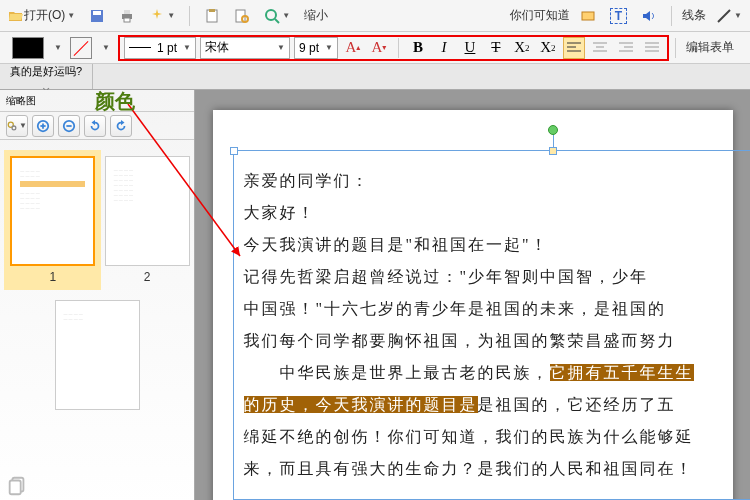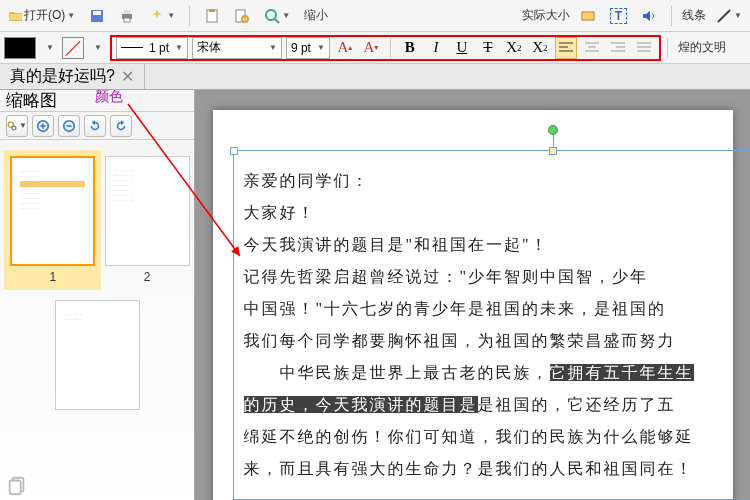--- a/index.html
+++ b/index.html
@@ -1,66 +1,66 @@
 <!DOCTYPE html>
 <html><head>
 <meta charset="utf-8">
 <style>
 * { box-sizing: border-box; margin: 0; padding: 0; }
 body { font-family: "Microsoft YaHei", Arial, sans-serif; font-size: 12px; background: #f0f0f0; width: 750px; height: 500px; overflow: hidden; position: relative; }
 
-.toolbar-row { display: flex; align-items: center; height: 32px; border-bottom: 1px solid #ccc; background: #f5f5f5; padding: 0 4px; gap: 2px; }
+.toolbar-row { display: flex; align-items: center; height: 32px; border-bottom: 1px solid #ccc; background: #f5f5f5; padding: 0 4px; gap: 2px; justify-content: center; }
 .toolbar-row1 { gap: 6px; }
 .tb-btn { display: inline-flex; align-items: center; justify-content: center; min-width: 22px; height: 22px; padding: 0 3px; cursor: pointer; border: 1px solid transparent; }
 .tb-label { font-size: 12px; color: #333; }
 .dd-arrow { font-size: 8px; margin-left: 2px; color: #555; }
 .sep { width: 1px; height: 20px; background: #ccc; margin: 0 4px; }
 
 .color-swatch { width: 32px; height: 22px; background: #000; border: 1px solid #888; }
 .no-fill { width: 22px; height: 22px; border: 1px solid #888; position: relative; }
 .no-fill::after { content: ""; position: absolute; left: 0; top: 50%; width: 100%; height: 1px; background: red; transform: rotate(-45deg); }
 
 .red-box { border: 2px solid #e00; display: flex; align-items: center; height: 26px; padding: 0 4px; gap: 4px; }
 .select-box { display: flex; align-items: center; border: 1px solid #aaa; background: #fff; height: 22px; padding: 0 4px; font-size: 12px; }
 .select-box .dd-arrow { margin-left: 6px; }
 
 .fmt-icon { display: inline-flex; width: 22px; height: 22px; align-items: center; justify-content: center; font-family: "Times New Roman", serif; font-size: 15px; cursor: pointer; border: 1px solid transparent; }
 .fmt-icon.active { background: #ffe9a8; border-color: #e0b050; }
 .align-icon svg { display: block; }
 
 .tab-bar { display: flex; align-items: center; height: 26px; background: #e8e8e8; border-bottom: 1px solid #aaa; }
-.tab { display: flex; align-items: center; padding: 0 10px; height: 100%; font-size: 16px; border-right: 1px solid #bbb; gap: 6px; }
+.tab { display: flex; align-items: center; padding: 0 10px; height: 100%; font-size: 11px; border-right: 1px solid #bbb; gap: 6px; flex-direction: column; }
 .tab .close { color: #888; cursor: pointer; }
 
 .main { display: flex; height: calc(100% - 82px); position: relative; }
 .sidebar { width: 195px; background: linear-gradient(#f4f4f4,#fff); border-right: 1px solid #aaa; display: flex; flex-direction: column; }
-.sb-header { display: flex; align-items: center; height: 22px; padding: 0 6px; border-bottom: 1px solid #ccc; font-size: 17px; }
+.sb-header { display: flex; align-items: center; height: 22px; padding: 0 6px; border-bottom: 1px solid #ccc; font-size: 10px; }
 .sb-tools { display: flex; align-items: center; height: 28px; padding: 0 6px; gap: 4px; border-bottom: 1px solid #ccc; }
 .sb-tool { width: 22px; height: 22px; display: inline-flex; align-items: center; justify-content: center; cursor: pointer; border: 1px solid #bbb; border-radius: 3px; background: linear-gradient(#fff,#ececec); }
-.color-label { color: #a21caf; font-size: 14px; font-weight: 400; position: absolute; left: 95px; top: 88px; z-index: 5; }
+.color-label { color: #4d7c0f; font-size: 20px; font-weight: 700; position: absolute; left: 95px; top: 88px; z-index: 5; }
 
 .thumbs { flex: 1; overflow-y: auto; padding: 10px 0; text-align: center; }
 .thumb-wrap { display: inline-block; margin-bottom: 10px; }
 .thumb { width: 85px; height: 110px; background: #fff; border: 1px solid #ccc; margin: 0 auto; padding: 10px 8px; font-size: 4px; color: #ccc; line-height: 5px; text-align: left; overflow: hidden; }
 .thumb-wrap.active .thumb { border: 2px solid #f90; }
 .thumb-wrap.active { background: #ffe9a8; padding: 6px; }
 .thumb-num { font-size: 12px; color: #333; margin-top: 4px; }
 .thumb .bar { height: 6px; background: #f7c873; margin: 3px 0; }
 
 .doc-area { flex: 1; background: #999; position: relative; overflow: hidden; }
 .doc-scroll { position: absolute; inset: 0; overflow: auto; }
 .page { width: 520px; min-height: 700px; background: #fff; margin: 20px auto; box-shadow: 0 0 8px rgba(0,0,0,.4); padding: 40px 0 40px 20px; }
 .text-frame { border: 1px solid #6aa3e0; position: relative; padding: 14px 10px; margin-left: 0; margin-right: -140px; width: 640px; }
 .handle { width: 8px; height: 8px; background: #fff; border: 1px solid #6aa3e0; position: absolute; }
 .handle.tl { left: -4px; top: -4px; } .handle.tm { left: 50%; top: -4px; margin-left:-4px; background:#ffe9a8; }
 .rot-handle { width:10px; height:10px; border-radius:50%; background:#6c6; border:1px solid #393; position:absolute; left:50%; top:-26px; margin-left:-5px; }
 .rot-line { position:absolute; left:50%; top:-20px; width:1px; height:16px; background:#6aa3e0; }
 
 .doc-text { font-size: 16px; line-height: 2; font-family: "SimSun", serif; color: #222; letter-spacing: 2px; }
-.hl { background: #404040; color: #fff; }
+.hl { background: #a16207; color: #fff; }
 
 .arrow-svg { position: absolute; left: 40px; top: 56px; z-index: 4; pointer-events: none; }
 
 .clip-icon { position: absolute; left: 6px; bottom: 6px; color: #aaa; font-size: 18px; }
 .vscroll { position:absolute; right:0; top:0; bottom:0; width:15px; background:#e8e8e8; border-left:1px solid #bbb;}
 .vscroll-thumb{ position:absolute; left:2px; right:2px; top:4px; height:48px; background:linear-gradient(#ddd,#bbb); border:1px solid #999; border-radius:2px;}
 
 .icon-svg { width: 16px; height: 16px; }
 </style>
 </head>
@@ -111,21 +111,21 @@
       <svg class="icon-svg" viewBox="0 0 16 16">
         <circle cx="7" cy="7" r="5" fill="none" stroke="#3a7" stroke-width="2"></circle>
         <line x1="11" y1="11" x2="15" y2="15" stroke="#3a7" stroke-width="2"></line>
       </svg>
       <span class="dd-arrow">▼</span>
     </span>
   <span class="tb-btn">
       <span class="tb-label">缩小</span>
     </span>
   <span style="flex:1"></span>
-  <span class="tb-label">实际大小</span>
+  <span class="tb-label">你们可知道</span>
   <span class="tb-btn">
       <svg class="icon-svg" viewBox="0 0 16 16">
         <rect x="2" y="4" width="12" height="8" fill="#ffd070" stroke="#c08020"></rect>
       </svg>
     </span>
   <span class="tb-btn">
       <span style="color:#36c;font-weight:bold;border:1px dashed #36c;padding:0 4px;">T</span>
     </span>
   <span class="tb-btn">
       <svg class="icon-svg" viewBox="0 0 16 16">
@@ -210,21 +210,21 @@
         <svg width="14" height="12">
           <line x1="0" y1="1" x2="14" y2="1" stroke="#999"></line>
           <line x1="0" y1="5" x2="14" y2="5" stroke="#999"></line>
           <line x1="0" y1="9" x2="14" y2="9" stroke="#999"></line>
         </svg>
       </span>
   </div>
 
   <span class="sep"></span>
   <span class="tb-btn">
-      <span class="tb-label">煌的文明</span>
+      <span class="tb-label">编辑表单</span>
     </span>
 </div>
 
 <div class="tab-bar">
   <div class="tab">
     <span>真的是好运吗?</span>
     <span class="close">✕</span>
   </div>
 </div>
 

